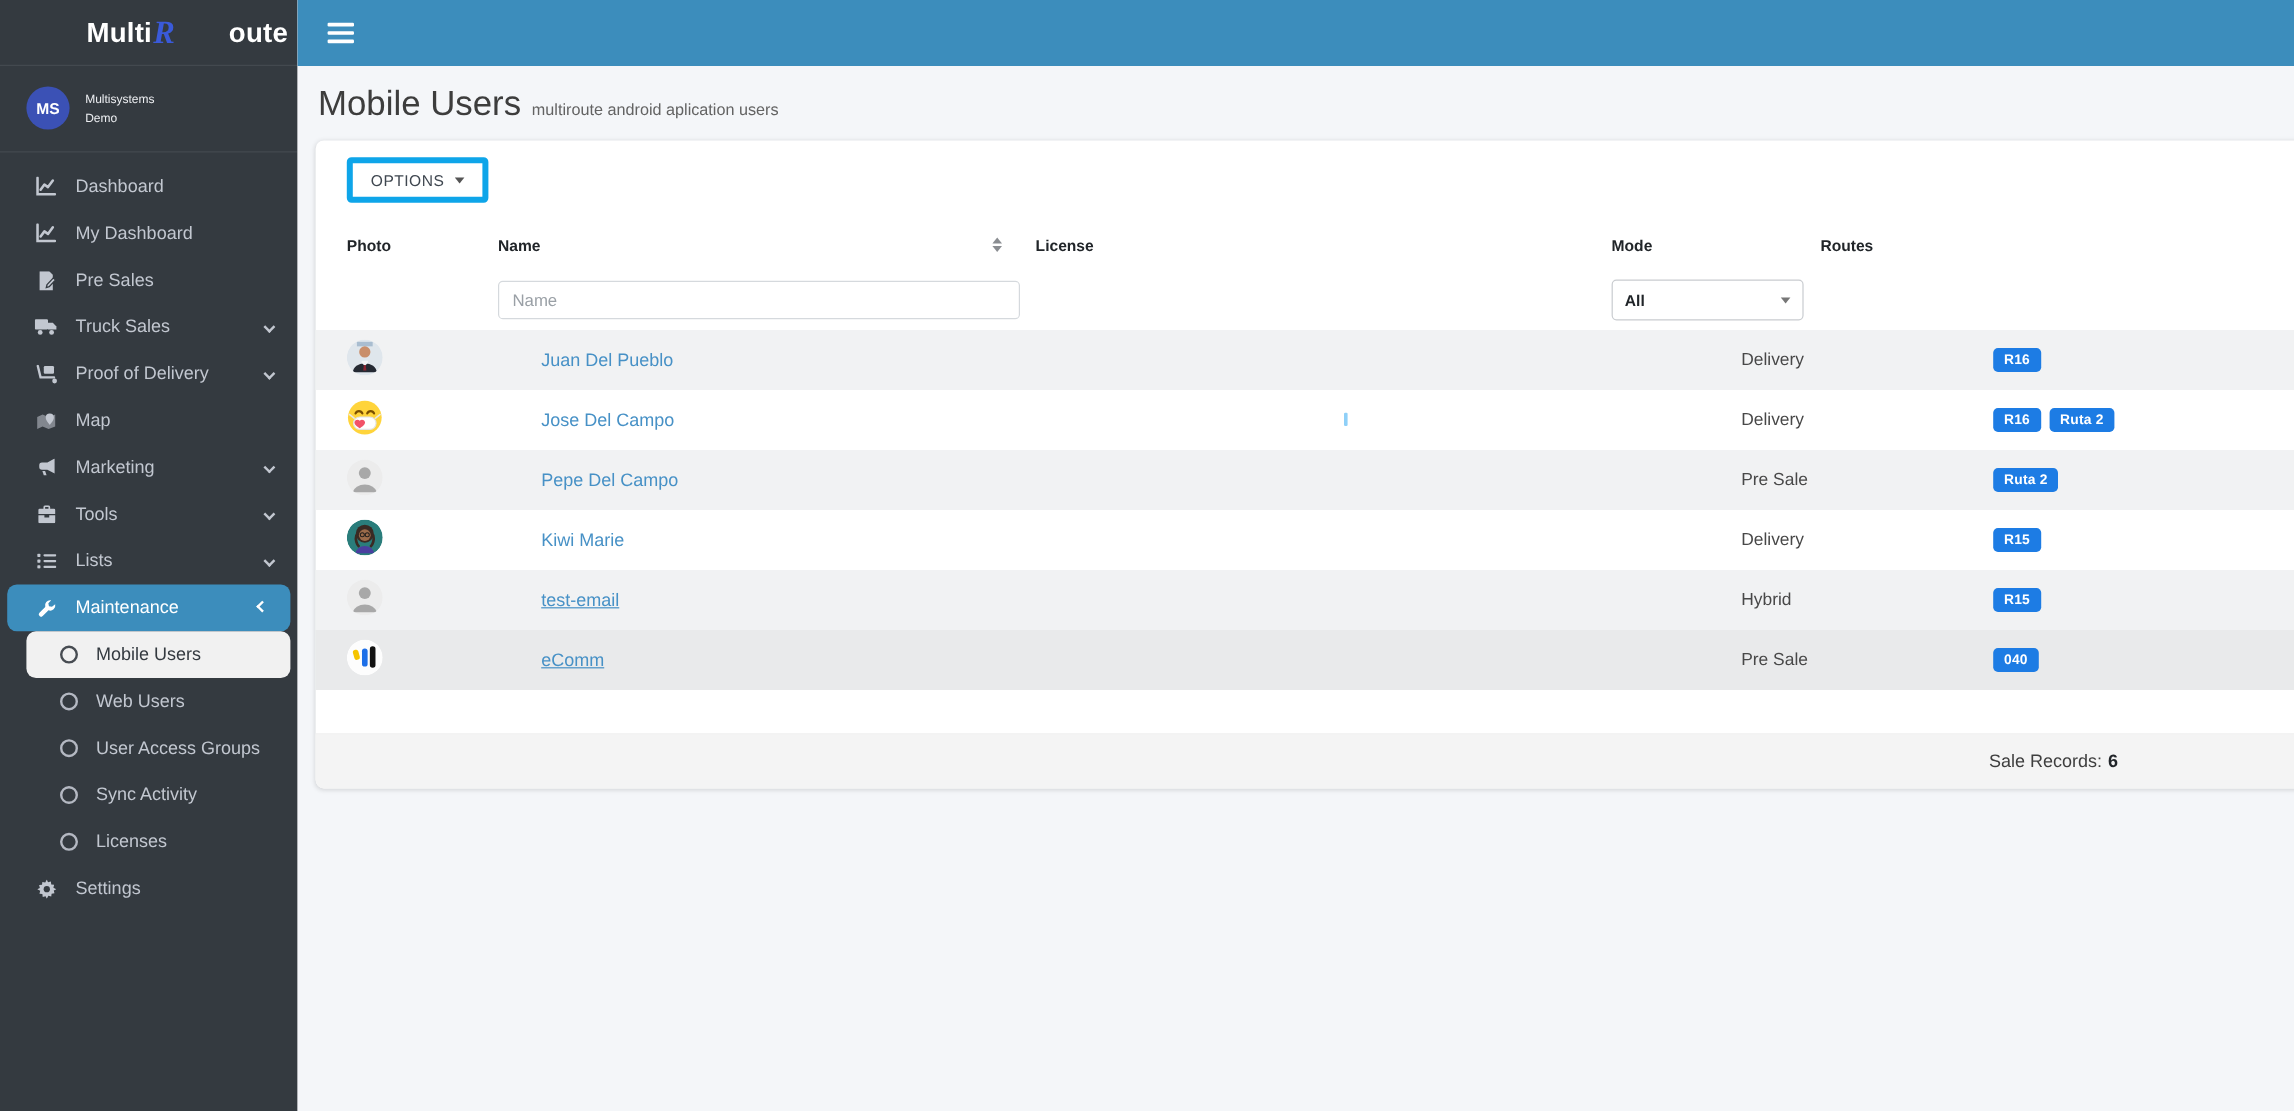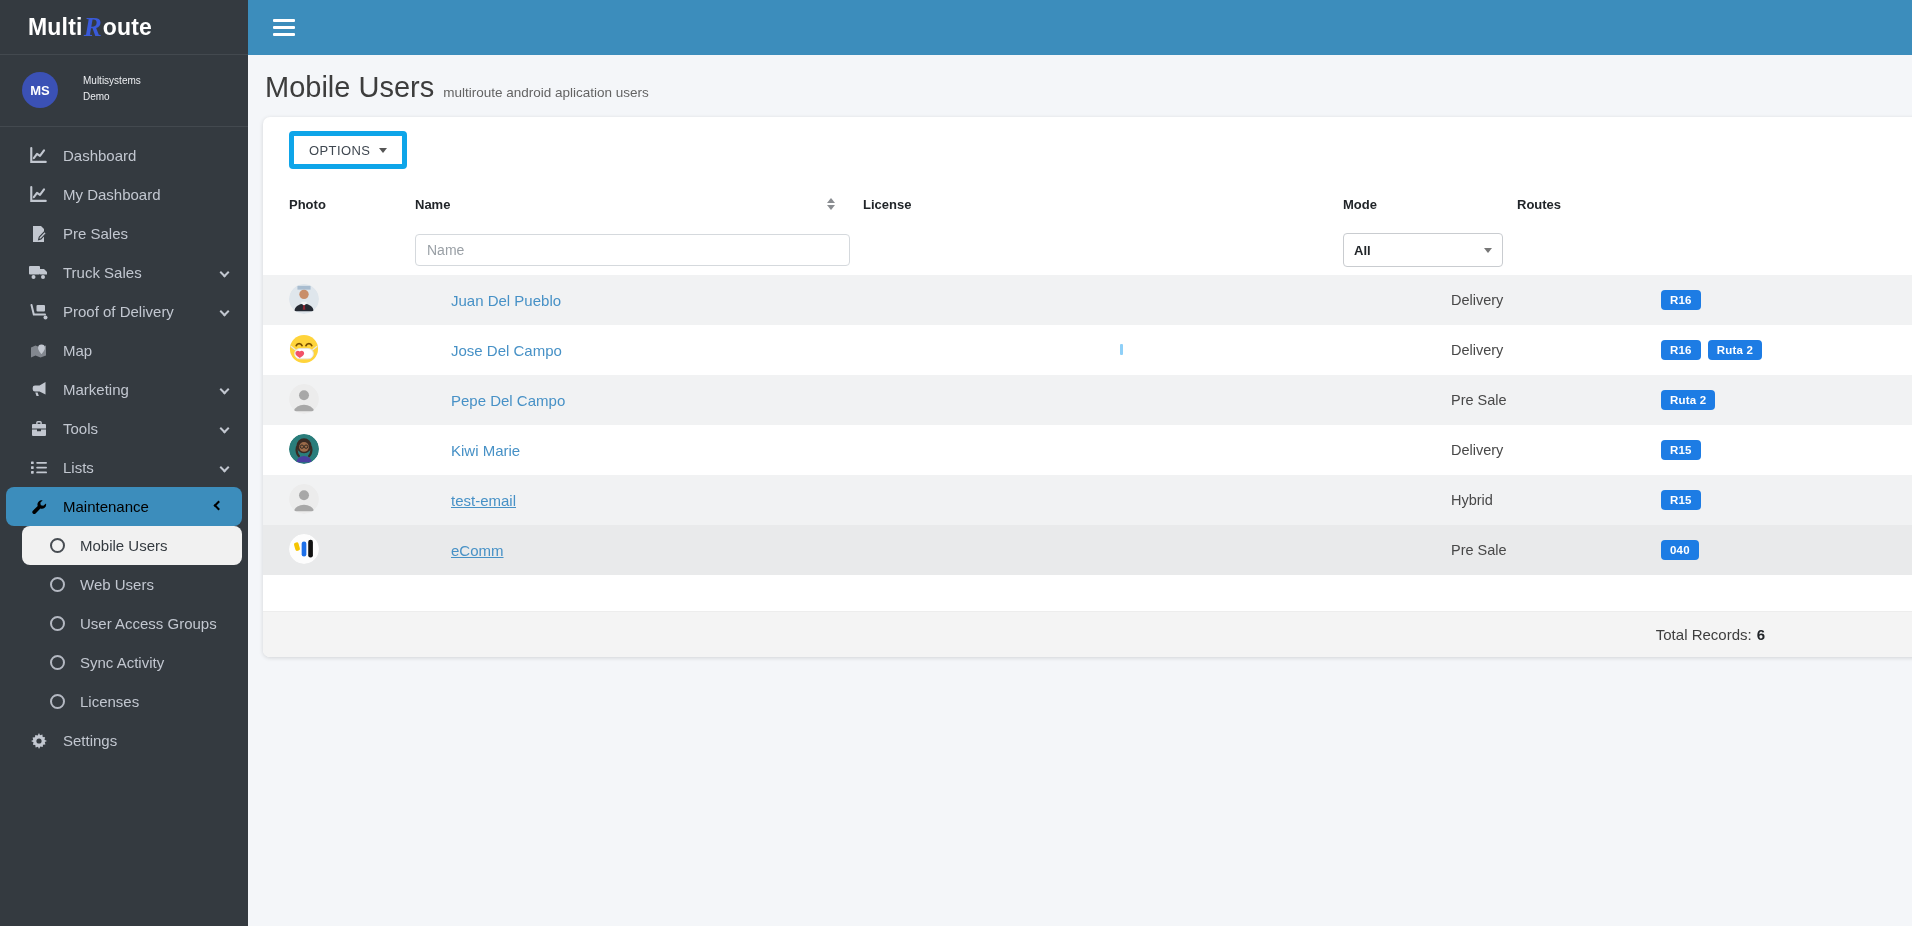--- a/index.html
+++ b/index.html
@@ -2,28 +2,28 @@
 <html><head>
 <meta charset="utf-8">
 <style>
   * { box-sizing: border-box; margin: 0; padding: 0; }
   html,body { width:1912px; height:926px; overflow:hidden; font-family:"Liberation Sans",sans-serif; }
   .app { display:flex; width:100%; height:100%; }
 
   
   .sidebar { width:248px; min-width:248px; background:#343a40; color:#c2c7d0; display:flex; flex-direction:column; overflow:hidden; }
   .brand { height:55px; display:flex; align-items:center; padding-left:28px; border-bottom:1px solid rgba(255,255,255,.08); }
-  .brand .b-plain { color:#fff; font-weight:bold; font-size:23px; letter-spacing:.2px; }
+  .brand .b-plain { color:#fff; font-weight:bold; font-size:23px; letter-spacing:.2px;margin-left:44px; }
   .brand .b-accent { color:#3a5ad9; font-family:"Liberation Serif",serif; font-style:italic; font-weight:bold; font-size:27px; margin:0 1px; }
-  .user-panel { display:flex; align-items:flex-start; gap:14px; padding:17px 14px 18px 22px; border-bottom:1px solid rgba(255,255,255,.08); }
+  .user-panel { display:flex; align-items:flex-end; gap:2px; padding:17px 14px 18px 22px; border-bottom:1px solid rgba(255,255,255,.08); }
   .user-avatar { width:36px; height:36px; border-radius:50%; background:#3b51b5; color:#fff; font-weight:bold; font-size:13px; display:flex; align-items:center; justify-content:center; flex:none; }
   .user-name { font-size:10px; color:#eceef1; line-height:1.6; padding-top:1px;margin-left:11px; }
   .nav { padding:9px 0; }
   .nav-item { display:flex; align-items:center; gap:15px; padding:11px 16px 11px 29px; font-size:15px; color:#c2c7d0; cursor:pointer; text-decoration:none; }
-  .nav-item.active { background:#3c8dbc; color:#000000; margin:0 6px; border-radius:8px; padding-left:23px; }
+  .nav-item.active { background:#3c8dbc; color:#ffffff; margin:0 6px; border-radius:8px; padding-left:23px; }
   .nav-icon { width:19px; display:inline-flex; justify-content:center; align-items:center; flex:none; }
   .nav-icon svg { display:block; }
   .nav-label { flex:1; }
   .chev { width:7px; height:7px; border-left:2px solid currentColor; border-bottom:2px solid currentColor; flex:none; margin-right:4px; }
   .chev-left { transform:rotate(-45deg); }
   .chev-down { transform:rotate(45deg); margin-top:-3px; }
   .sub-item { display:flex; align-items:center; gap:15px; padding:11px 16px 11px 50px; font-size:15px; color:#c2c7d0; cursor:pointer; text-decoration:none; }
   .sub-item .radio-ring { width:15px; height:15px; border:2px solid currentColor; border-radius:50%; flex:none; opacity:.9; }
   .sub-item.active { background:#f1f1f1; color:#343a40; margin:0 6px 0 22px; border-radius:8px; padding-left:28px; }
 
@@ -453,21 +453,21 @@
                   <span class="dot"></span>
                   <span class="dot"></span>
                   <span class="dot"></span>
                 </button>
               </div>
             </div>
           </div>
 
         <div class="table-spacer"></div>
         <div class="card-footer">
-          <span>Total Records:</span>
+          <span>Sale Records:</span>
           <b>6</b>
         </div>
       </div>
     </div>
 
     <button class="fab">
       <span class="plus"></span>
     </button>
   </div>
 </div>

